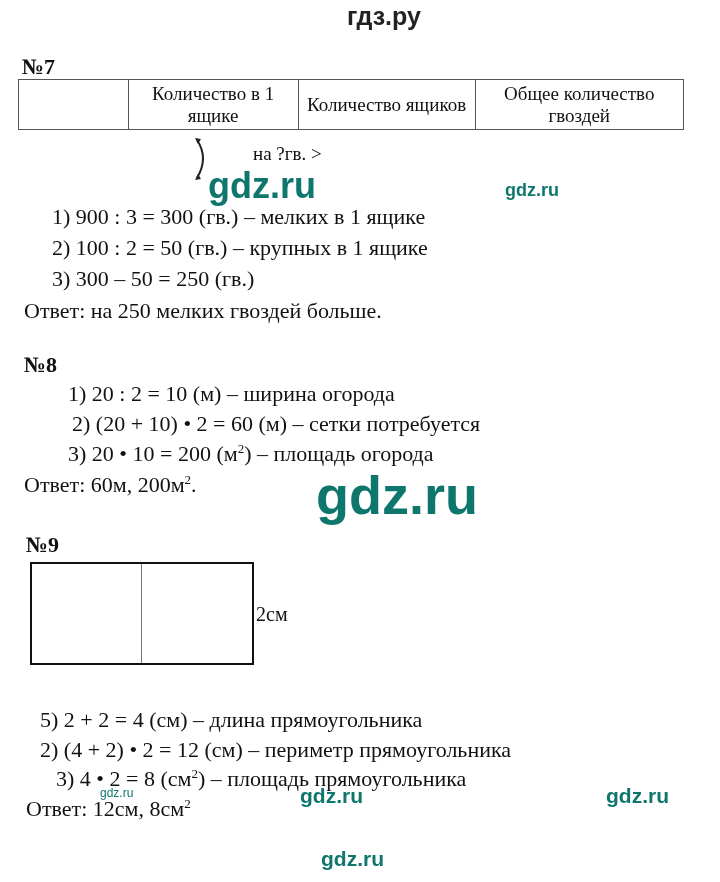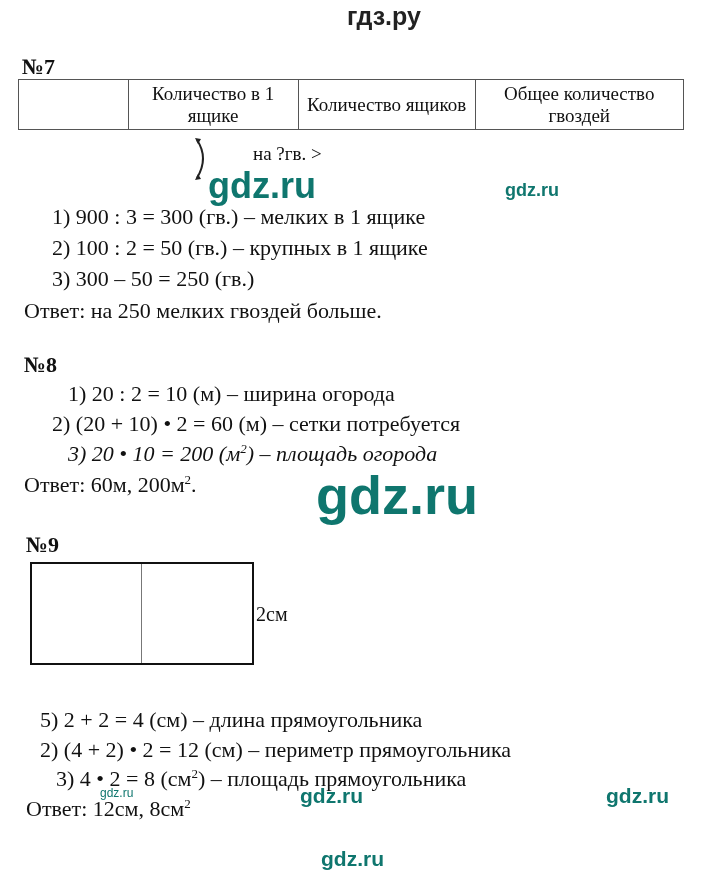--- a/index.html
+++ b/index.html
@@ -44,22 +44,22 @@
 </svg>
 <div class="abs" style="left:213px;top:143px;font-size:19px;background:transparent;margin-left:40px;">на ?гв. &gt;</div>
 
 <div class="abs line" style="left:52px;top:204px;">1) 900 : 3 = 300 (гв.) – мелких в 1 ящике</div>
 <div class="abs line" style="left:52px;top:235px;font-family:Liberation Serif, serif;">2) 100 : 2 = 50 (гв.) – крупных в 1 ящике</div>
 <div class="abs line" style="left:52px;top:266px;">3) 300 – 50 = 250 (гв.)</div>
 <div class="abs line" style="left:24px;top:298px;">Ответ: на 250 мелких гвоздей больше.</div>
 
 <div class="abs task-no" style="left:24px;top:352px;">№8</div>
 <div class="abs line" style="left:68px;top:381px;">1) 20 : 2 = 10 (м) – ширина огорода</div>
-<div class="abs line" style="left:52px;top:411px;">2) (20 + 10) • 2 = 60 (м) – сетки потребуется</div>
-<div class="abs line" style="left:68px;top:441px;font-style:italic;"><span>3) 20 • 10 = 200 (м</span><sup>2</sup><span>) – площадь огорода</span></div>
+<div class="abs line" style="left:72px;top:411px;">2) (20 + 10) • 2 = 60 (м) – сетки потребуется</div>
+<div class="abs line" style="left:68px;top:441px;"><span>3) 20 • 10 = 200 (м</span><sup>2</sup><span>) – площадь огорода</span></div>
 <div class="abs line" style="left:24px;top:472px;"><span>Ответ: 60м,   200м</span><sup>2</sup><span>.</span></div>
 
 <div class="abs task-no" style="left:26px;top:532px;">№9</div>
 <div class="rect">
     <div class="mid"></div>
   </div>
 <div class="abs" style="left:256px;top:603px;font-size:20px;">2см</div>
 
 <div class="abs line" style="left:40px;top:707px;">5) 2 + 2 = 4 (см) – длина прямоугольника</div>
 <div class="abs line" style="left:40px;top:737px;">2) (4 + 2) • 2 = 12 (см) – периметр прямоугольника</div>

